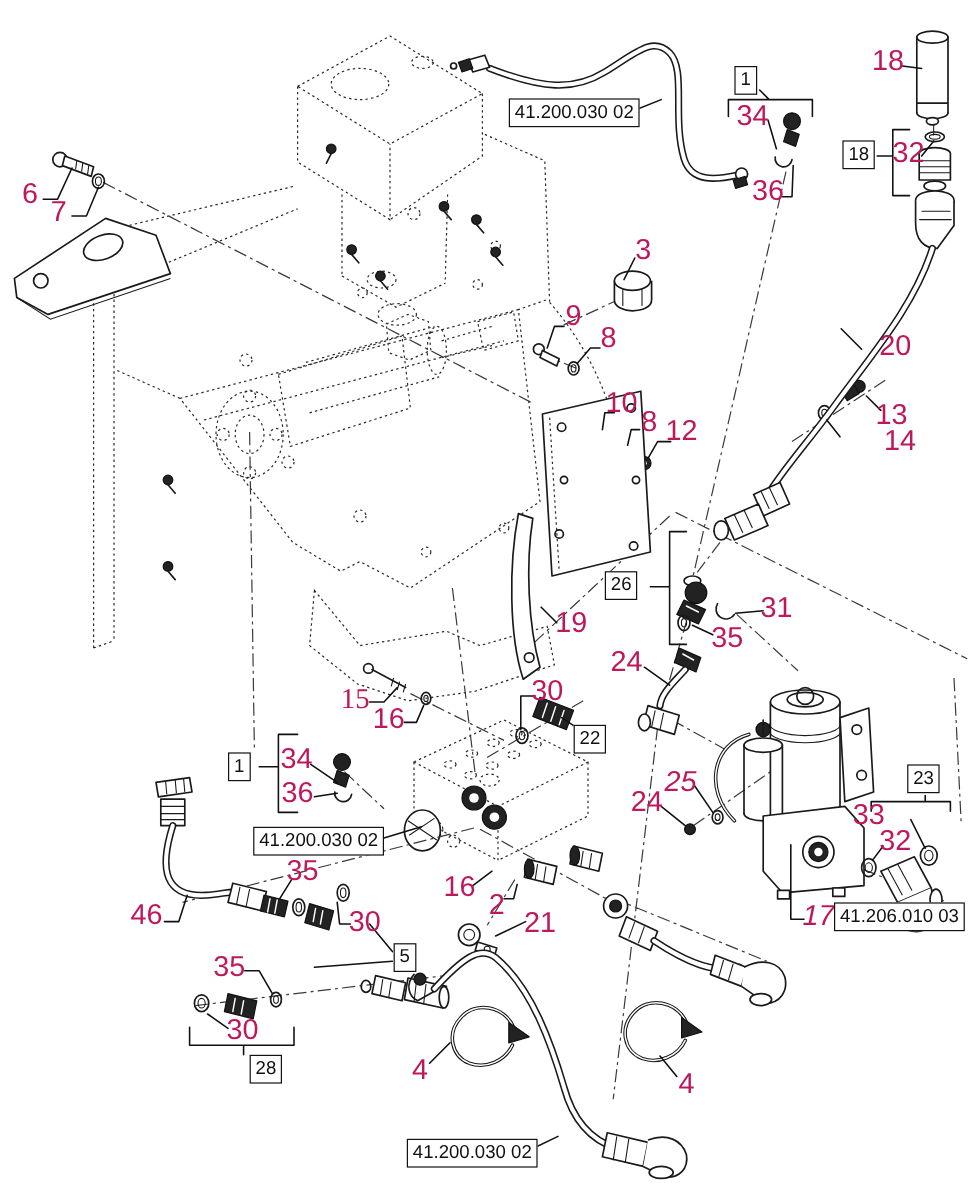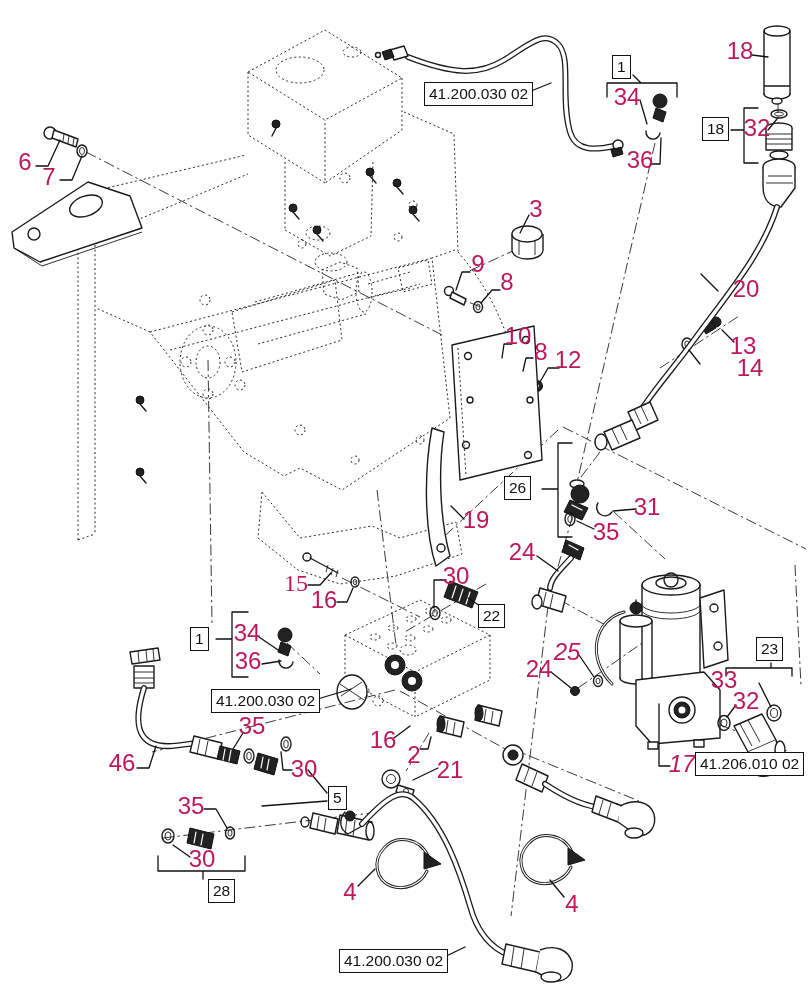--- a/index.html
+++ b/index.html
@@ -529,21 +529,21 @@
       <div class="callout" style="left: 383px; top: 740px;">16</div>
       <div class="callout" style="left: 414px; top: 755px;">2</div>
       <div class="callout" style="left: 450px; top: 770px;">21</div>
       <div class="callout" style="left: 191px; top: 806px;">35</div>
       <div class="callout" style="left: 202px; top: 859px;">30</div>
       <div class="callout" style="left: 350px; top: 892px;">4</div>
       <div class="callout" style="left: 572px; top: 904px;">4</div>
       <div class="ref-box" style="left: 424px; top: 82px;">41.200.030 02</div>
       <div class="ref-box" style="left: 211px; top: 689px;">41.200.030 02</div>
       <div class="ref-box" style="left: 339px; top: 949px;">41.200.030 02</div>
-      <div class="ref-box" style="left: 695px; top: 752px;">41.206.010 02</div>
+      <div class="ref-box" style="left: 695px; top: 752px;">41.206.010 03</div>
       <div class="ref-box" style="left: 612px; top: 55px;">1</div>
       <div class="ref-box" style="left: 190px; top: 627px;">1</div>
       <div class="ref-box" style="left: 702px; top: 117px;">18</div>
       <div class="ref-box" style="left: 504px; top: 476px;">26</div>
       <div class="ref-box" style="left: 478px; top: 604px;">22</div>
       <div class="ref-box" style="left: 756px; top: 637px;">23</div>
       <div class="ref-box" style="left: 328px; top: 786px;">5</div>
       <div class="ref-box" style="left: 208px; top: 879px;">28</div>
     </div>
 </div>

